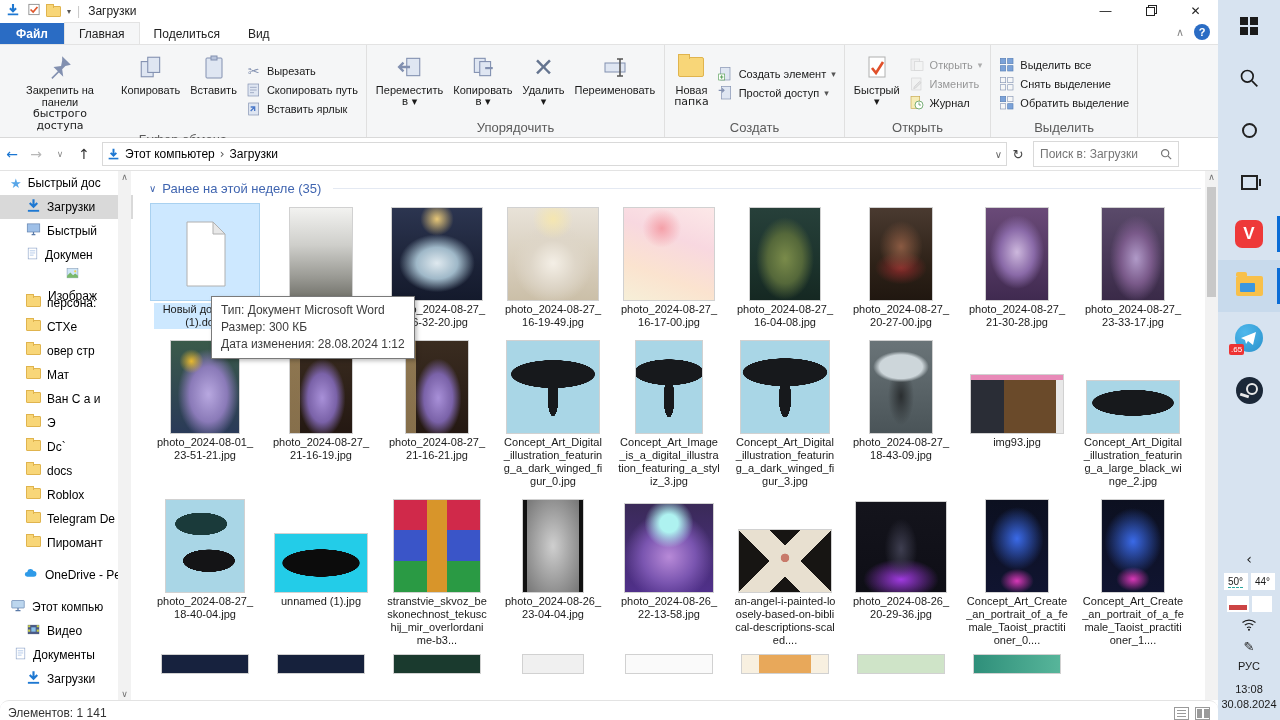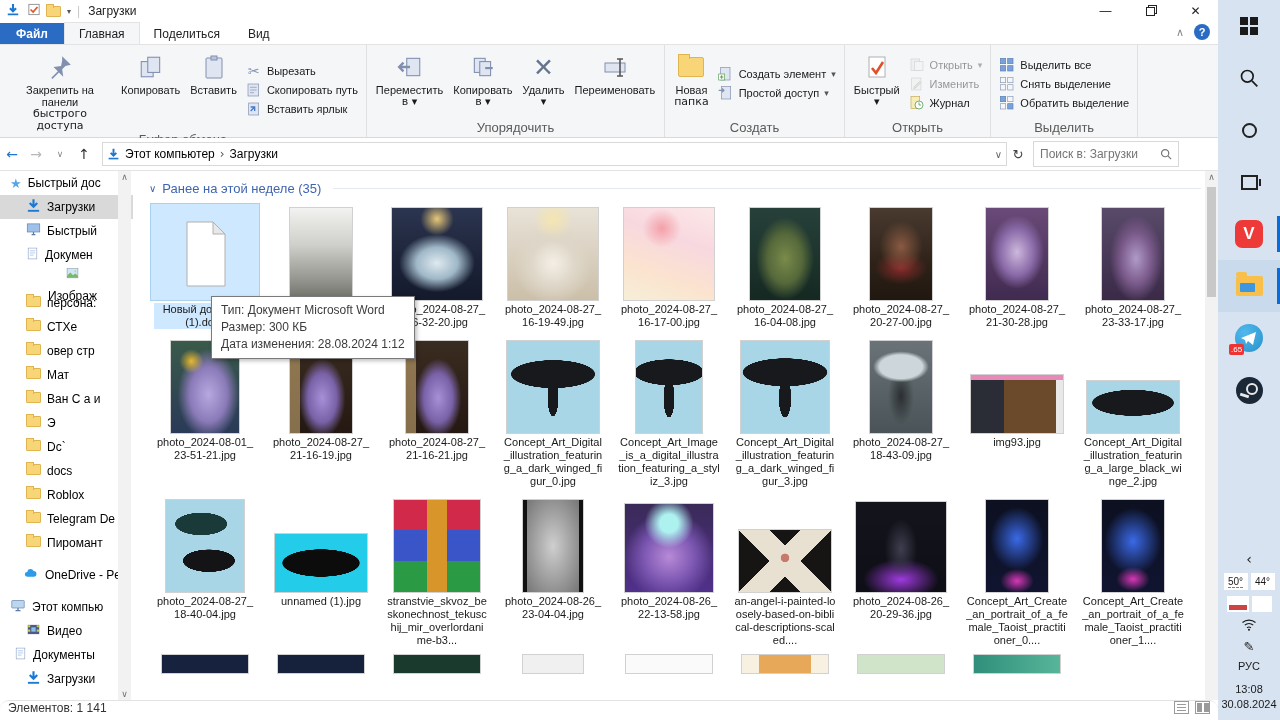--- a/index.html
+++ b/index.html
@@ -70,21 +70,21 @@
   .tile .fname { margin-top:3px; width:102px; font-size:11px; line-height:13px; text-align:center; color:#1a1a1a; word-break:break-all; }
   .tile.sel .thumbwrap { background:#cde8ff; outline:1px solid #a9d1f0; }
   .tile.sel .fname { background:#cde8ff; }
   #vscroll { position:absolute; left:1205px; top:171px; width:13px; height:529px; background:#f2f2f2; font-size:9px; color:#707070; }
   #vscroll .thumbbar { position:absolute; left:2px; top:16px; width:9px; height:110px; background:#c8c8c8; }
 
   
   #tooltip { position:absolute; left:211px; top:296px; background:#fff; border:1px solid #7a7a7a; box-shadow:2px 2px 4px rgba(0,0,0,.25); padding:5px 9px; font-size:12px; line-height:17px; color:#3c3c3c; z-index:50; white-space:nowrap; }
 
   
-  #statusbar { position:absolute; left:0; top:700px; width:1218px; height:20px; border-top:1px solid #e3e3e3; background:#fff; display:flex; align-items:flex-start; font-size:12px; color:#333; padding:0 8px;border-radius:9px; }
+  #statusbar { position:absolute; left:0; top:700px; width:1218px; height:20px; border-top:1px solid #e3e3e3; background:#fff; display:flex; align-items:flex-end; font-size:12px; color:#333; padding:0 8px;border-radius:9px; }
   #status-views { margin-left:auto; display:flex; gap:6px; }
   .viewic { width:15px; height:13px; border:1px solid #9a9a9a; position:relative; }
   .viewic.list::before { content:""; position:absolute; left:2px; top:2px; width:9px; height:1px; background:#9a9a9a; box-shadow:0 3px 0 #9a9a9a, 0 6px 0 #9a9a9a; }
   .viewic.thumbs { background:linear-gradient(90deg,#9a9a9a 0 5px,transparent 5px 7px,#9a9a9a 7px 12px) center/12px 9px no-repeat; }
 
   
   #taskbar { position:absolute; right:0; top:0; width:62px; height:720px; background:#d7e3f0; display:flex; flex-direction:column; align-items:center; }
   .tb-ic { width:62px; height:52px; display:flex; align-items:center; justify-content:center; position:relative; }
   .tb-ic.active::after { content:""; position:absolute; right:0; top:8px; width:3px; height:36px; background:#0a6cd6; }
   .tb-ic.focused { background:#c8daec; }

